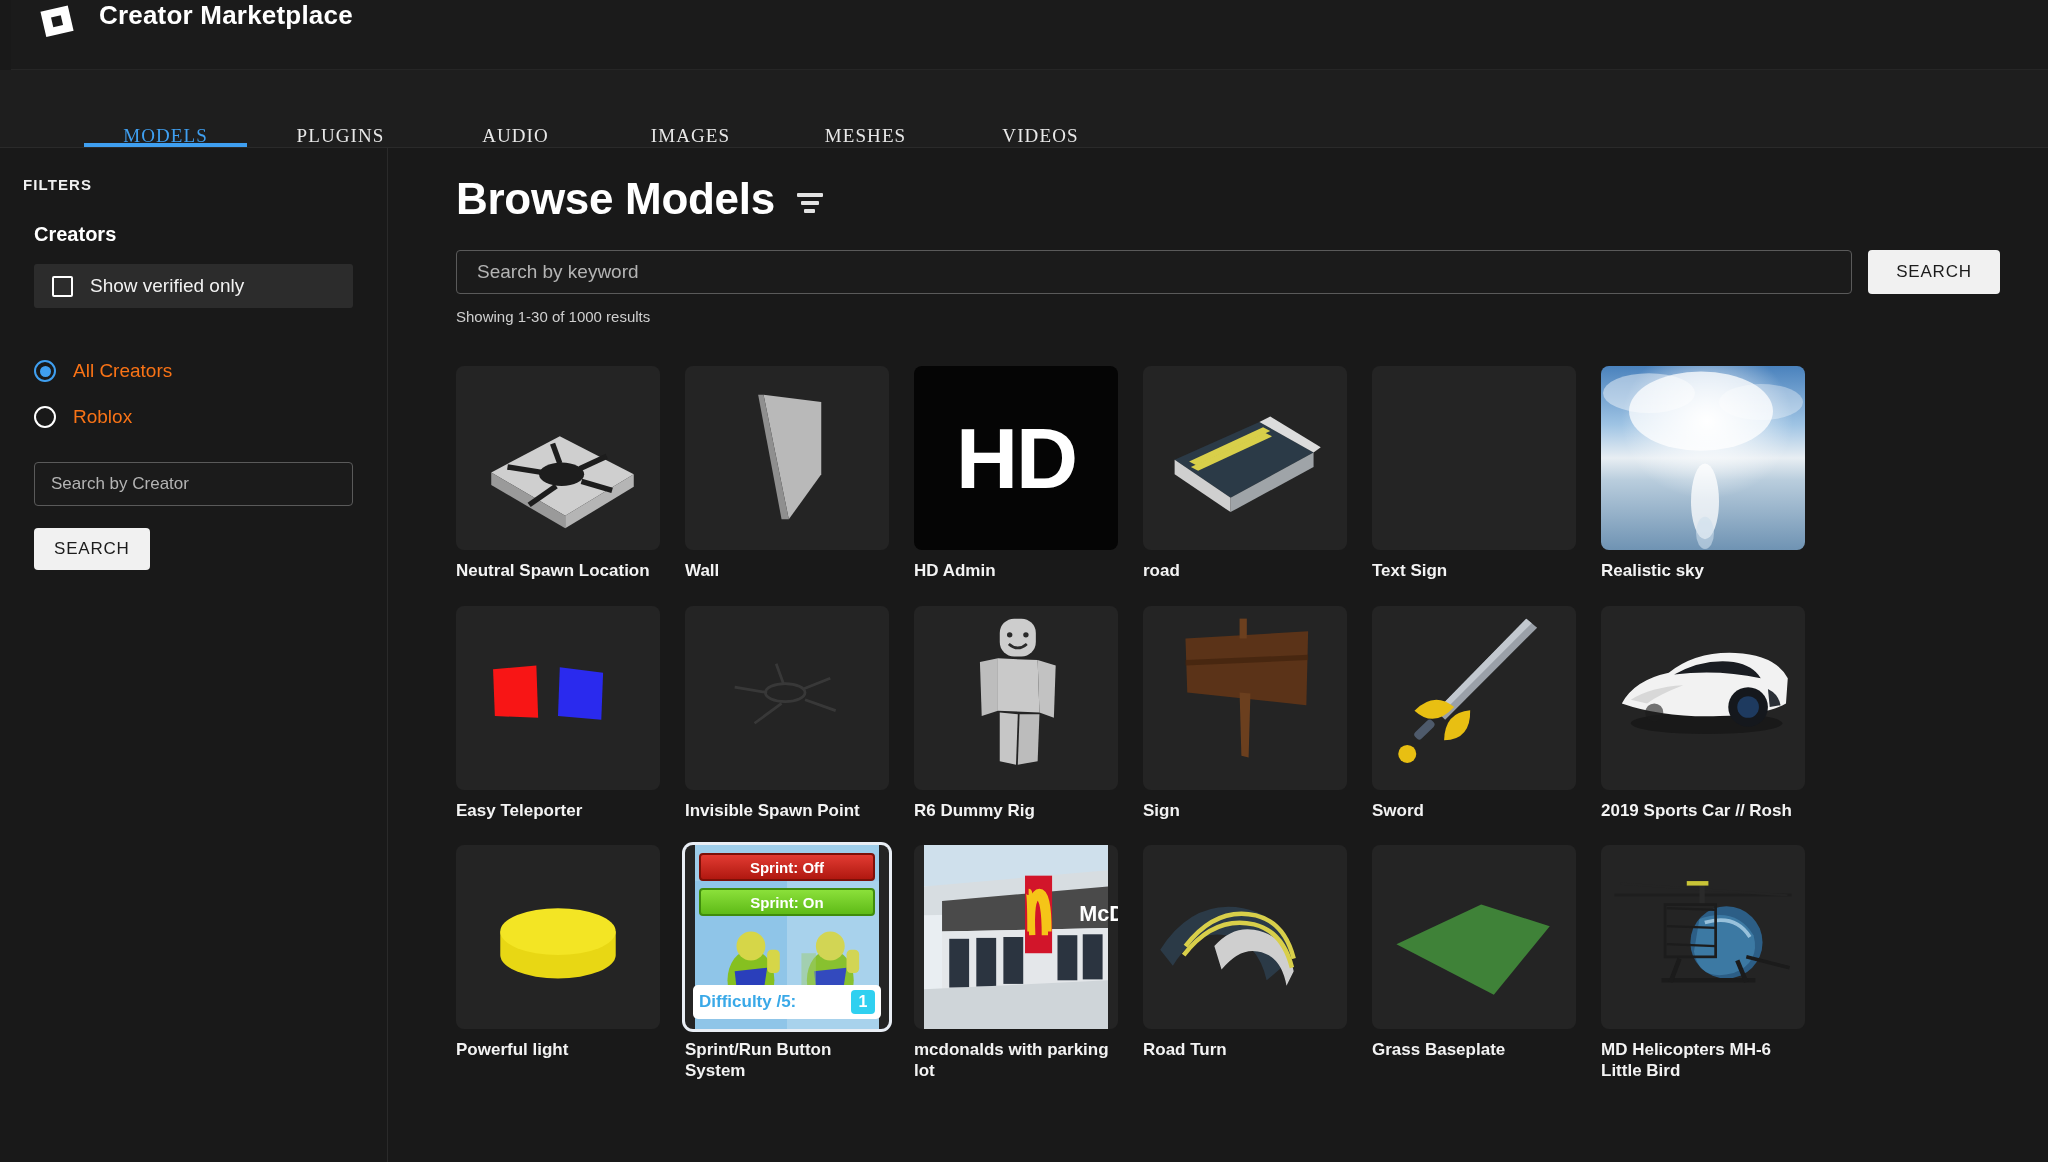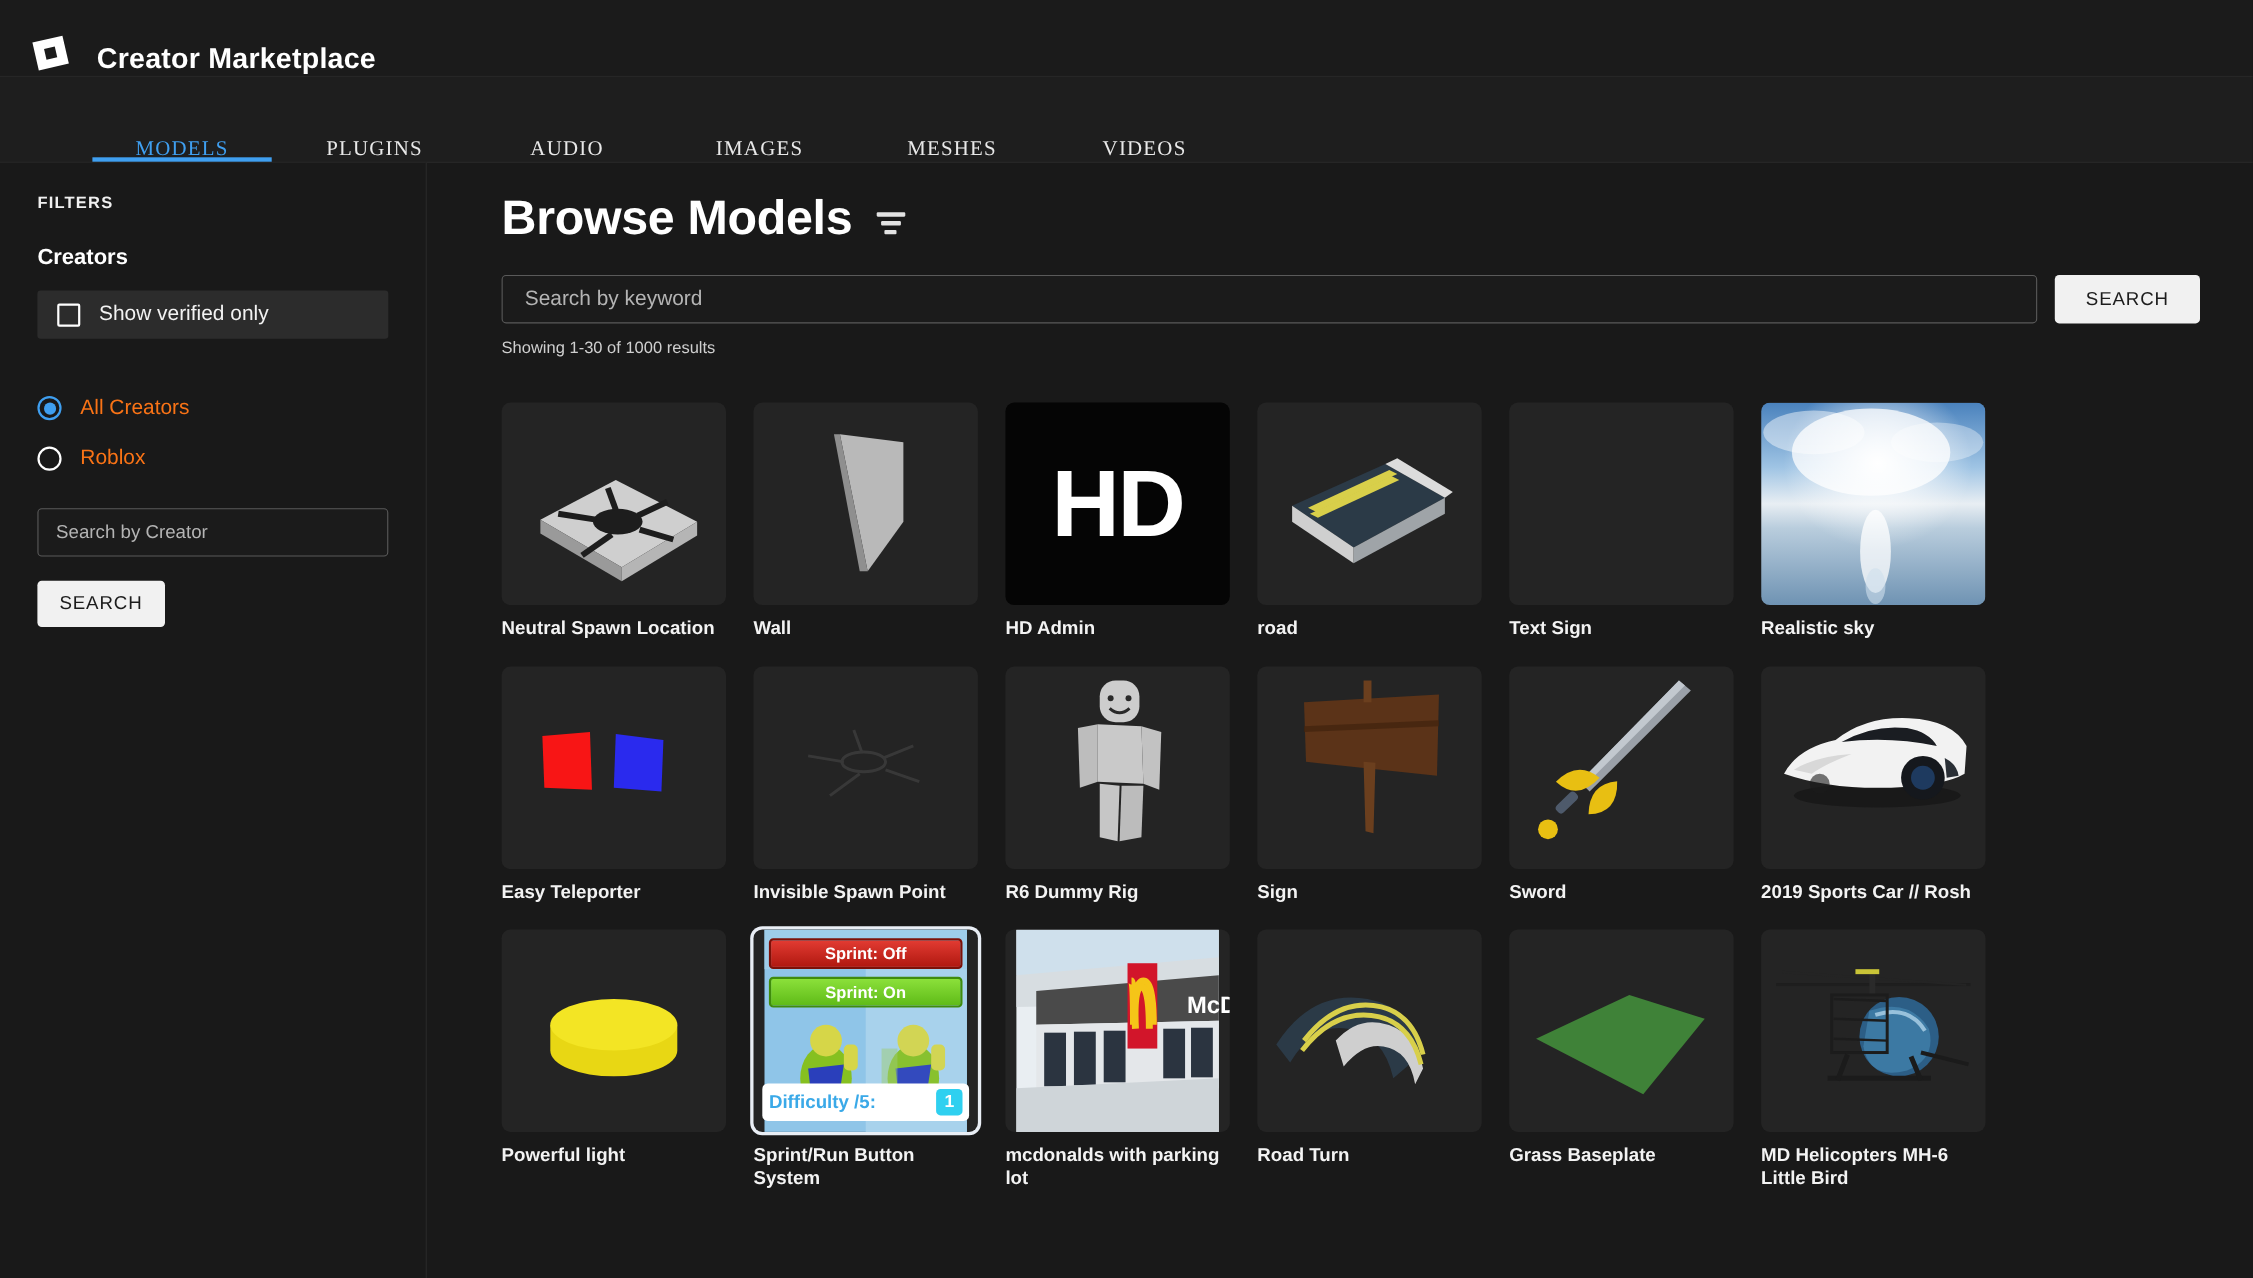--- a/index.html
+++ b/index.html
@@ -10,23 +10,24 @@
     font-family: "Liberation Sans", sans-serif;
     color: #ffffff;
     overflow: hidden;
   }
 
   
   .app-header {
     height: 70px;
     background: #1b1b1b;
     display: flex;
-    align-items: flex-end;
+    align-items: flex-start;
     padding-left: 26px;
     border-bottom: 1px solid #262626;
+    margin-left: 11px;
   }
   .logo {
     width: 42px; height: 42px;
     position: relative;
     margin-right: 20px;
     flex: 0 0 auto;
   }
   .logo svg { display: block; }
   .app-title {
     font-size: 26px;
@@ -75,21 +76,21 @@
     flex: 0 0 388px;
     background: #191919;
     border-right: 1px solid #2a2a2a;
     padding: 28px 0 0 0;
   }
   .filters-label {
     font-size: 15px;
     font-weight: bold;
     letter-spacing: 1.1px;
     color: #f0f0f0;
-    padding: 0 34px;
+    padding: 0 23px;
     margin-bottom: 30px;
   }
   .group-title {
     font-size: 20px;
     font-weight: bold;
     color: #ffffff;
     padding: 0 34px;
     margin-bottom: 18px;
   }
   .checkrow {

